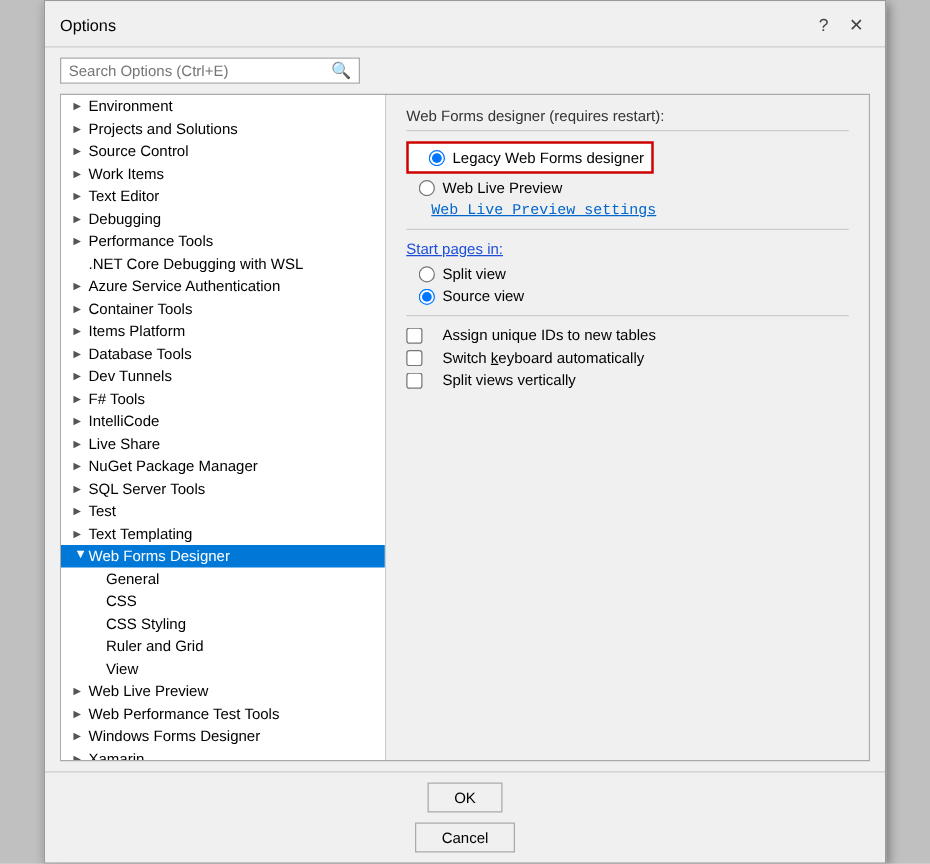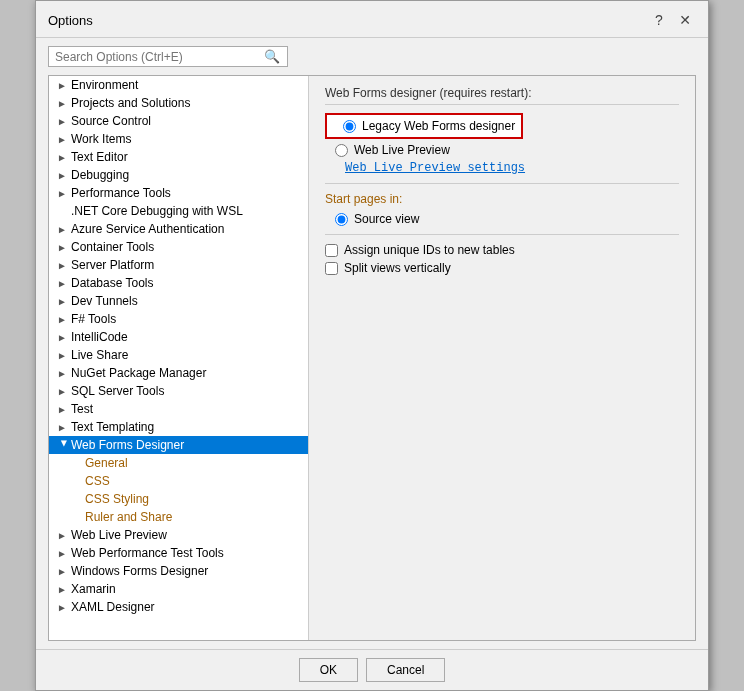--- a/index.html
+++ b/index.html
@@ -122,21 +122,21 @@
     .arrow.open { transform: rotate(90deg); display: inline-block; }
 
     .tree-item-label { font-size: 12px; }
 
     .sub-item {
       display: flex;
       align-items: center;
       padding: 2px 4px 2px 36px;
       cursor: pointer;
       white-space: nowrap;
-      color: #a16207;
+      color: #000000;
       font-size: 12px;
     }
 
     .right-panel {
       flex: 1;
       background: #f0f0f0;
       padding: 10px 16px;
       overflow-y: auto;
     }
 
@@ -183,43 +183,45 @@
     }
 
     .separator {
       border: none;
       border-top: 1px solid #ccc;
       margin: 8px 0;
     }
 
     .start-pages-label {
       font-size: 12px;
-      color: #a16207;
+      color: #1d4ed8;
       margin-bottom: 6px;
+      text-decoration: underline;
     }
 
     .checkbox-option {
       display: flex;
       align-items: center;
-      gap: 6px;
+      gap: 16px;
       margin-bottom: 4px;
       font-size: 12px;
     }
     .checkbox-option input[type=checkbox] {
       margin: 0;
       cursor: pointer;
     }
 
     .dialog-footer {
       display: flex;
       justify-content: center;
       align-items: center;
       padding: 8px 12px;
       gap: 8px;
       border-top: 1px solid #ccc;
+      flex-direction: column;
     }
     .footer-btn {
       padding: 4px 20px;
       font-size: 12px;
       cursor: pointer;
       border: 1px solid #aaa;
       background: #f0f0f0;
     }
     .footer-btn.primary {
       background: #f0f0f0;
@@ -295,21 +297,21 @@
           <span class="tree-item-label">Azure Service Authentication</span>
         </div>
 
         <div class="tree-item">
           <span class="arrow">►</span>
           <span class="tree-item-label">Container Tools</span>
         </div>
 
         <div class="tree-item">
           <span class="arrow">►</span>
-          <span class="tree-item-label">Server Platform</span>
+          <span class="tree-item-label">Items Platform</span>
         </div>
 
         <div class="tree-item">
           <span class="arrow">►</span>
           <span class="tree-item-label">Database Tools</span>
         </div>
 
         <div class="tree-item">
           <span class="arrow">►</span>
           <span class="tree-item-label">Dev Tunnels</span>
@@ -358,21 +360,24 @@
         <div class="sub-item">
           <span class="tree-item-label">General</span>
         </div>
         <div class="sub-item">
           <span class="tree-item-label">CSS</span>
         </div>
         <div class="sub-item">
           <span class="tree-item-label">CSS Styling</span>
         </div>
         <div class="sub-item">
-          <span class="tree-item-label">Ruler and Share</span>
+          <span class="tree-item-label">Ruler and Grid</span>
+        </div>
+        <div class="sub-item">
+          <span class="tree-item-label">View</span>
         </div>
 
         <div class="tree-item">
           <span class="arrow">►</span>
           <span class="tree-item-label">Web Live Preview</span>
         </div>
 
         <div class="tree-item">
           <span class="arrow">►</span>
           <span class="tree-item-label">Web Performance Test Tools</span>
@@ -410,29 +415,37 @@
           <input type="radio" name="designer" style="">
           <span>Web Live Preview</span>
         </div>
         <a class="link-text">Web Live Preview settings</a>
 
         <hr class="separator">
 
         <div class="start-pages-label">Start pages in:</div>
 
         <div class="radio-option">
+          <input type="radio" name="startpage" style="">
+          <span>Split view</span>
+        </div>
+        <div class="radio-option">
           <input type="radio" name="startpage" checked="" style="">
           <span>Source view</span>
         </div>
 
         <hr class="separator">
 
         <div class="checkbox-option">
           <input type="checkbox" style="">
           <span>Assign unique IDs to new tables</span>
+        </div>
+        <div class="checkbox-option">
+          <input type="checkbox" style="">
+          <span>Switch <span class="underlined">k</span>eyboard automatically</span>
         </div>
         <div class="checkbox-option">
           <input type="checkbox" style="">
           <span>Split views vertically</span>
         </div>
       </div>
     </div>
   </div>
 
   <div class="dialog-footer">

